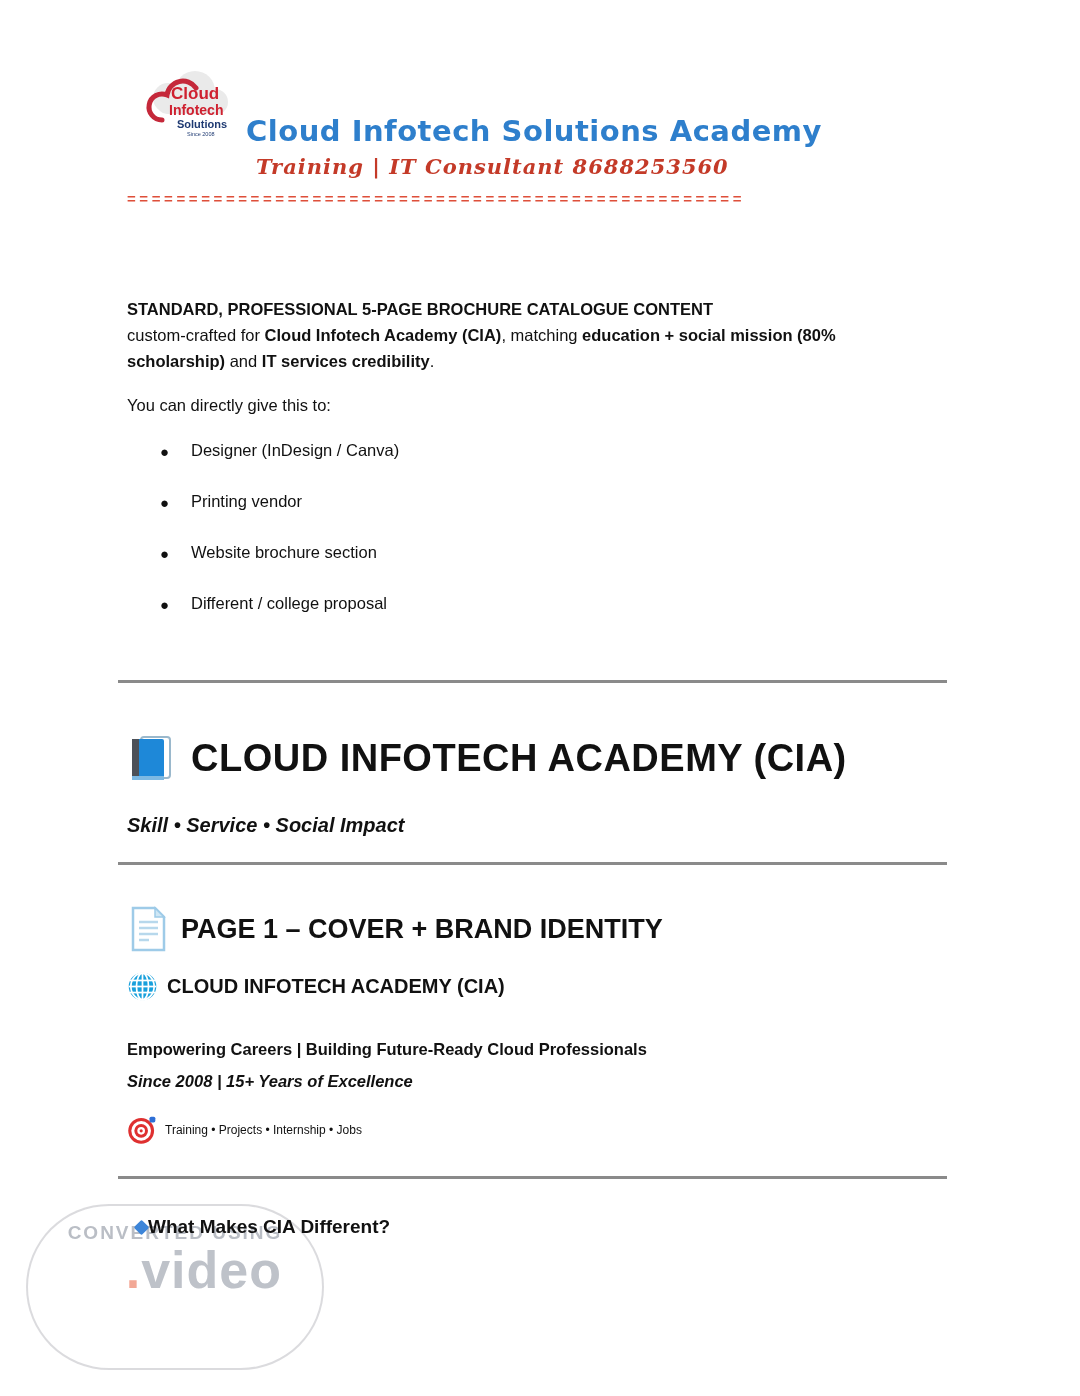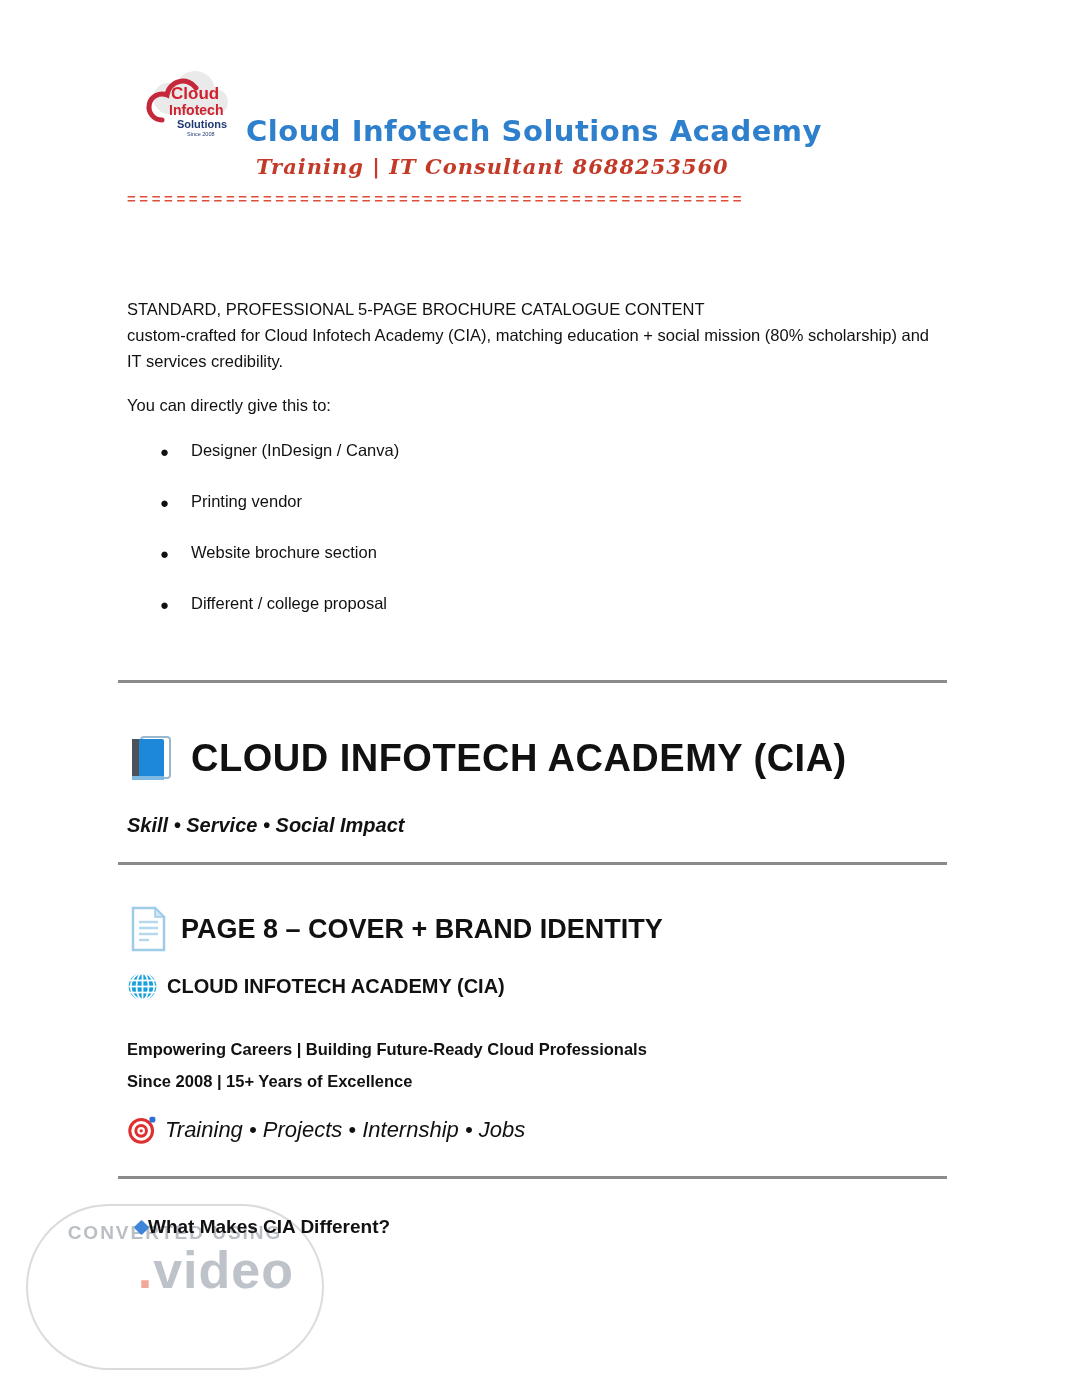--- a/index.html
+++ b/index.html
@@ -28,56 +28,56 @@
   .tagline{
     left:256px;top:154px;font-family:"DejaVu Serif",serif;font-style:italic;
     font-weight:bold;font-size:21px;color:var(--tagline-red);letter-spacing:1px;
   }
   .divider{
     left:127px;top:190px;width:600px;color:var(--divider-red);
     font-size:15px;font-weight:bold;letter-spacing:3.6px;white-space:nowrap;
   }
   
   .intro{left:127px;top:296px;width:810px;font-size:16.5px;line-height:26px;}
-  .intro b{font-weight:normal;}
+  .intro b{font-weight:bold;}
   .give-to{left:127px;top:396px;font-size:16.5px;}
   
   .bullet-list{left:160px;top:441px;width:700px;}
   .bullet-item{display:flex;align-items:flex-start;height:51px;font-size:16.5px;}
   .bullet-dot{width:31px;font-size:15px;line-height:22px;}
   
   .hrule{left:118px;width:829px;height:3px;background:var(--rule-gray);}
   .hr1{top:680px;}.hr2{top:862px;}.hr3{top:1176px;}
   
   .academy-head{left:127px;top:733px;display:flex;align-items:center;gap:16px;}
   .academy-head .txt{font-size:38px;font-weight:bold;letter-spacing:0.5px;}
   .skill-line{left:127px;top:814px;font-size:20px;font-weight:bold;font-style:italic;}
   
   .page1-head{left:129px;top:906px;display:flex;align-items:center;gap:14px;}
   .page1-head .txt{font-size:27px;font-weight:bold;}
   .brand-line{left:127px;top:971px;display:flex;align-items:center;gap:9px;}
   .brand-line .txt{font-size:20px;font-weight:bold;}
   .empower-line{left:127px;top:1025px;font-size:16.5px;font-weight:bold;margin-top:15px;}
-  .since-line{left:127px;top:1072px;font-size:16.5px;font-weight:bold;}
+  .since-line{left:127px;top:1072px;font-size:16.5px;font-weight:bold;font-style:italic;}
   .target-line{left:127px;top:1115px;display:flex;align-items:center;gap:8px;}
-  .target-line .txt{font-size:22px;font-style:italic;}
+  .target-line .txt{font-size:12px;}
   
   .what-makes{left:135px;top:1216px;display:flex;align-items:center;z-index:2;}
   .what-makes .txt{font-size:19px;font-weight:bold;}
   .diamond{width:13px;height:13px;background:#3d85d8;transform:rotate(45deg) scale(0.85);border-radius:2px;}
   
   .watermark{
     left:26px;top:1204px;width:298px;height:166px;z-index:1;
     background:rgba(255,255,255,0.55);border:2px solid rgba(210,210,214,0.8);
     border-radius:90px;display:flex;flex-direction:column;align-items:center;
     padding-top:16px;color:var(--wm-gray);
   }
   .wm-small{font-size:19px;font-weight:bold;letter-spacing:2px;opacity:0.85;}
   .wm-big{font-size:52px;font-weight:bold;line-height:52px;opacity:0.8;letter-spacing:1px;}
-  .wm-video{align-self:flex-end;margin-right:28px;}
+  .wm-video{align-self:flex-end;margin-right:40px;}
   .wm-dot{color:var(--wm-dot);}
 </style>
 </head>
 <body>
 
 <div class="abs logo">
   <svg width="100" height="80" viewBox="0 0 100 80">
     <g fill="#eaeaea">
       <circle cx="60" cy="25" r="20"></circle>
       <circle cx="33" cy="32" r="15"></circle>
@@ -140,21 +140,21 @@
 
 <div class="abs page1-head">
   <svg width="38" height="46" viewBox="0 0 38 46">
     <path d="M4 2 h22 l9 9 v33 h-31 z" fill="#ffffff" stroke="#9ecbe8" stroke-width="2.5"></path>
     <path d="M26 2 l9 9 h-9 z" fill="#cfe7f5" stroke="#9ecbe8" stroke-width="1.5"></path>
     <line x1="10" y1="16" x2="29" y2="16" stroke="#b7d8ec" stroke-width="2.5"></line>
     <line x1="10" y1="22" x2="29" y2="22" stroke="#b7d8ec" stroke-width="2.5"></line>
     <line x1="10" y1="28" x2="29" y2="28" stroke="#b7d8ec" stroke-width="2.5"></line>
     <line x1="10" y1="34" x2="20" y2="34" stroke="#b7d8ec" stroke-width="2.5"></line>
   </svg>
-  <span class="txt">PAGE 8 – COVER + BRAND IDENTITY</span>
+  <span class="txt">PAGE 1 – COVER + BRAND IDENTITY</span>
 </div>
 
 <div class="abs brand-line">
   <svg width="31" height="31" viewBox="0 0 36 36">
     <circle cx="18" cy="18" r="16" fill="#18a0dc"></circle>
     <g fill="none" stroke="#ffffff" stroke-width="2">
       <ellipse cx="18" cy="18" rx="7" ry="15.5"></ellipse>
       <ellipse cx="18" cy="18" rx="13.5" ry="15.5"></ellipse>
       <line x1="18" y1="2.5" x2="18" y2="33.5"></line>
       <line x1="3" y1="11" x2="33" y2="11"></line>

